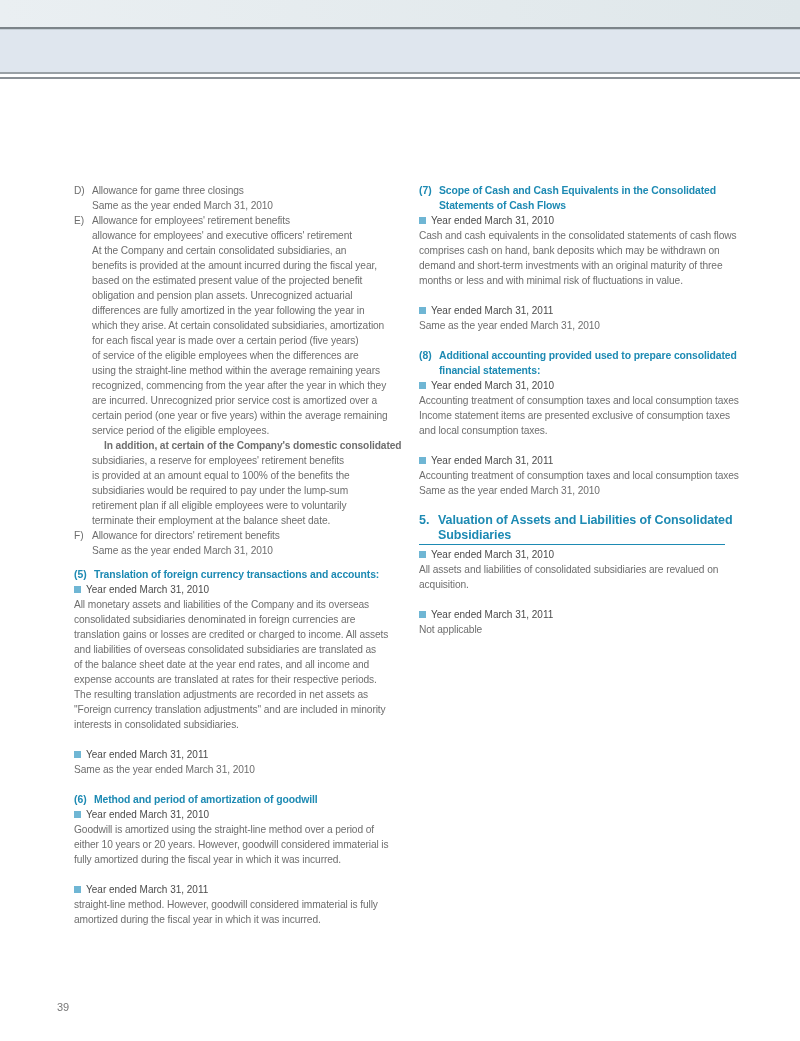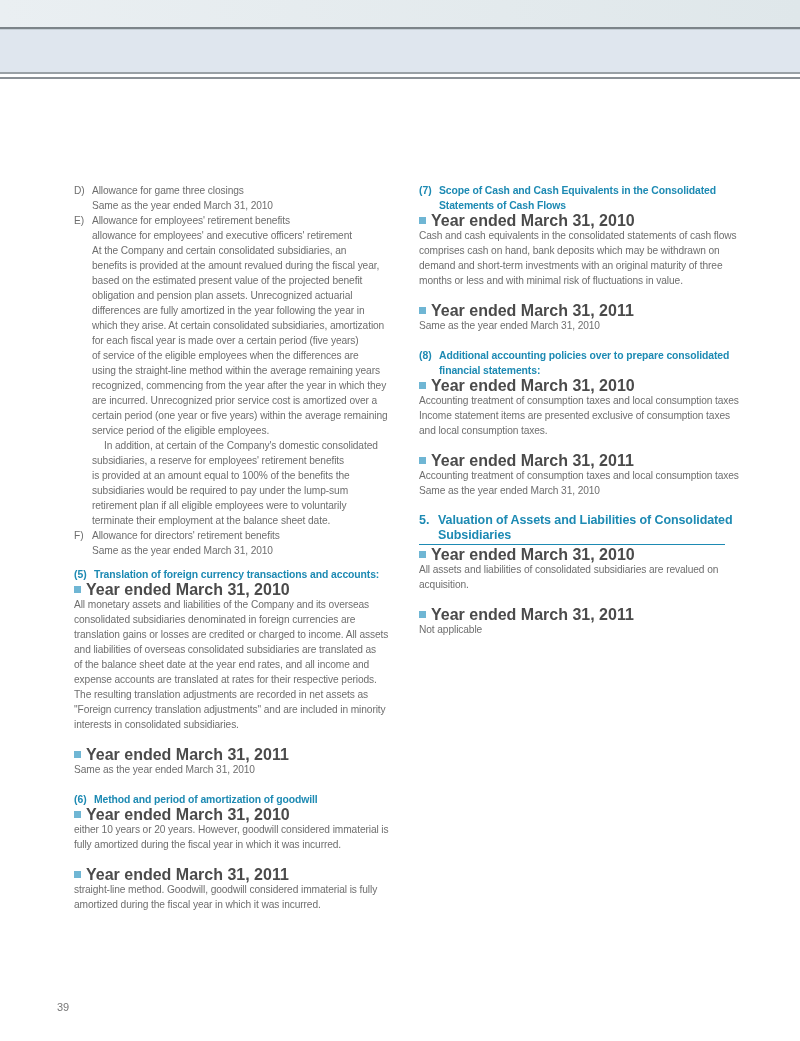--- a/index.html
+++ b/index.html
@@ -21,29 +21,29 @@
     .header-line2 { position: absolute; left: 0; top: 72px; width: 800px; height: 2px; background: #9aa1a6; }
     .header-line3 { position: absolute; left: 0; top: 77px; width: 800px; height: 2px; background: #8a9095; }
 
     .col { position: absolute; top: 183px; font-size: 10.2px; line-height: 15px; }
     .col-left { left: 74px; width: 320px; }
     .col-right { left: 419px; width: 310px; }
 
     .txt { display: block; white-space: nowrap; letter-spacing: -0.1px; }
     .item { position: relative; padding-left: 18px; }
     .item-mark { position: absolute; left: 0; top: 0; }
-    .indent-para { text-indent: 12px; }
+    .indent-para { text-indent: 12px; font-weight: bold; }
 
     .heading {
       color: #1d8ab3; font-weight: bold; font-size: 10.4px; line-height: 15px;
       position: relative; padding-left: 20px;
     }
     .heading .num { position: absolute; left: 0; top: 0; }
     .year {
-      color: #4b4b4b; font-weight: bold; font-size: 16px; line-height: 15px;
+      color: #4b4b4b; font-weight: normal; font-size: 10px; line-height: 15px;
       display: flex; align-items: center;
     }
     .bullet-sq { display: inline-block; width: 7px; height: 7px; background: #6fb6d4; margin-right: 5px; }
     .gap { height: 15px; }
     .gap-small { height: 9px; }
 
     .section-title {
       color: #1d8ab3; font-weight: bold; font-size: 12.5px; line-height: 15px;
       position: relative; padding-left: 19px; border-bottom: 1.5px solid #1d8ab3;
       padding-bottom: 1px; margin-bottom: 2px; width: 287px;
@@ -65,21 +65,21 @@
   <div class="item">
     <span class="item-mark">D)</span>
     <span class="txt">Allowance for game three closings</span>
     <span class="txt">Same as the year ended March 31, 2010</span>
   </div>
   <div class="item">
     <span class="item-mark">E)</span>
     <span class="txt">Allowance for employees' retirement benefits</span>
     <span class="txt">allowance for employees' and executive officers' retirement</span>
     <span class="txt">At the Company and certain consolidated subsidiaries, an</span>
-    <span class="txt">benefits is provided at the amount revalued during the fiscal year,</span>
+    <span class="txt">benefits is provided at the amount incurred during the fiscal year,</span>
     <span class="txt">based on the estimated present value of the projected benefit</span>
     <span class="txt">obligation and pension plan assets. Unrecognized actuarial</span>
     <span class="txt">differences are fully amortized in the year following the year in</span>
     <span class="txt">which they arise. At certain consolidated subsidiaries, amortization</span>
     <span class="txt">for each fiscal year is made over a certain period (five years)</span>
     <span class="txt">of service of the eligible employees when the differences are</span>
     <span class="txt">using the straight-line method within the average remaining years</span>
     <span class="txt">recognized, commencing from the year after the year in which they</span>
     <span class="txt">are incurred. Unrecognized prior service cost is amortized over a</span>
     <span class="txt">certain period (one year or five years) within the average remaining</span>
@@ -124,28 +124,29 @@
 
   <div class="gap"></div>
   <div class="heading">
     <span class="num">(6)</span>
     <span class="txt">Method and period of amortization of goodwill</span>
   </div>
   <div class="year">
     <span class="bullet-sq"></span>
     <span>Year ended March 31, 2010</span>
   </div>
+  <span class="txt">Goodwill is amortized using the straight-line method over a period of</span>
   <span class="txt">either 10 years or 20 years. However, goodwill considered immaterial is</span>
   <span class="txt">fully amortized during the fiscal year in which it was incurred.</span>
   <div class="gap"></div>
   <div class="year">
     <span class="bullet-sq"></span>
     <span>Year ended March 31, 2011</span>
   </div>
-  <span class="txt">straight-line method. Goodwill, goodwill considered immaterial is fully</span>
+  <span class="txt">straight-line method. However, goodwill considered immaterial is fully</span>
   <span class="txt">amortized during the fiscal year in which it was incurred.</span>
 </div>
 
 <div class="col col-right">
   <div class="heading">
     <span class="num">(7)</span>
     <span class="txt">Scope of Cash and Cash Equivalents in the Consolidated</span>
     <span class="txt">Statements of Cash Flows</span>
   </div>
   <div class="year">
@@ -159,21 +160,21 @@
   <div class="gap"></div>
   <div class="year">
     <span class="bullet-sq"></span>
     <span>Year ended March 31, 2011</span>
   </div>
   <span class="txt">Same as the year ended March 31, 2010</span>
 
   <div class="gap"></div>
   <div class="heading">
     <span class="num">(8)</span>
-    <span class="txt">Additional accounting policies over to prepare consolidated</span>
+    <span class="txt">Additional accounting provided used to prepare consolidated</span>
     <span class="txt">financial statements:</span>
   </div>
   <div class="year">
     <span class="bullet-sq"></span>
     <span>Year ended March 31, 2010</span>
   </div>
   <span class="txt">Accounting treatment of consumption taxes and local consumption taxes</span>
   <span class="txt">Income statement items are presented exclusive of consumption taxes</span>
   <span class="txt">and local consumption taxes.</span>
   <div class="gap"></div>

